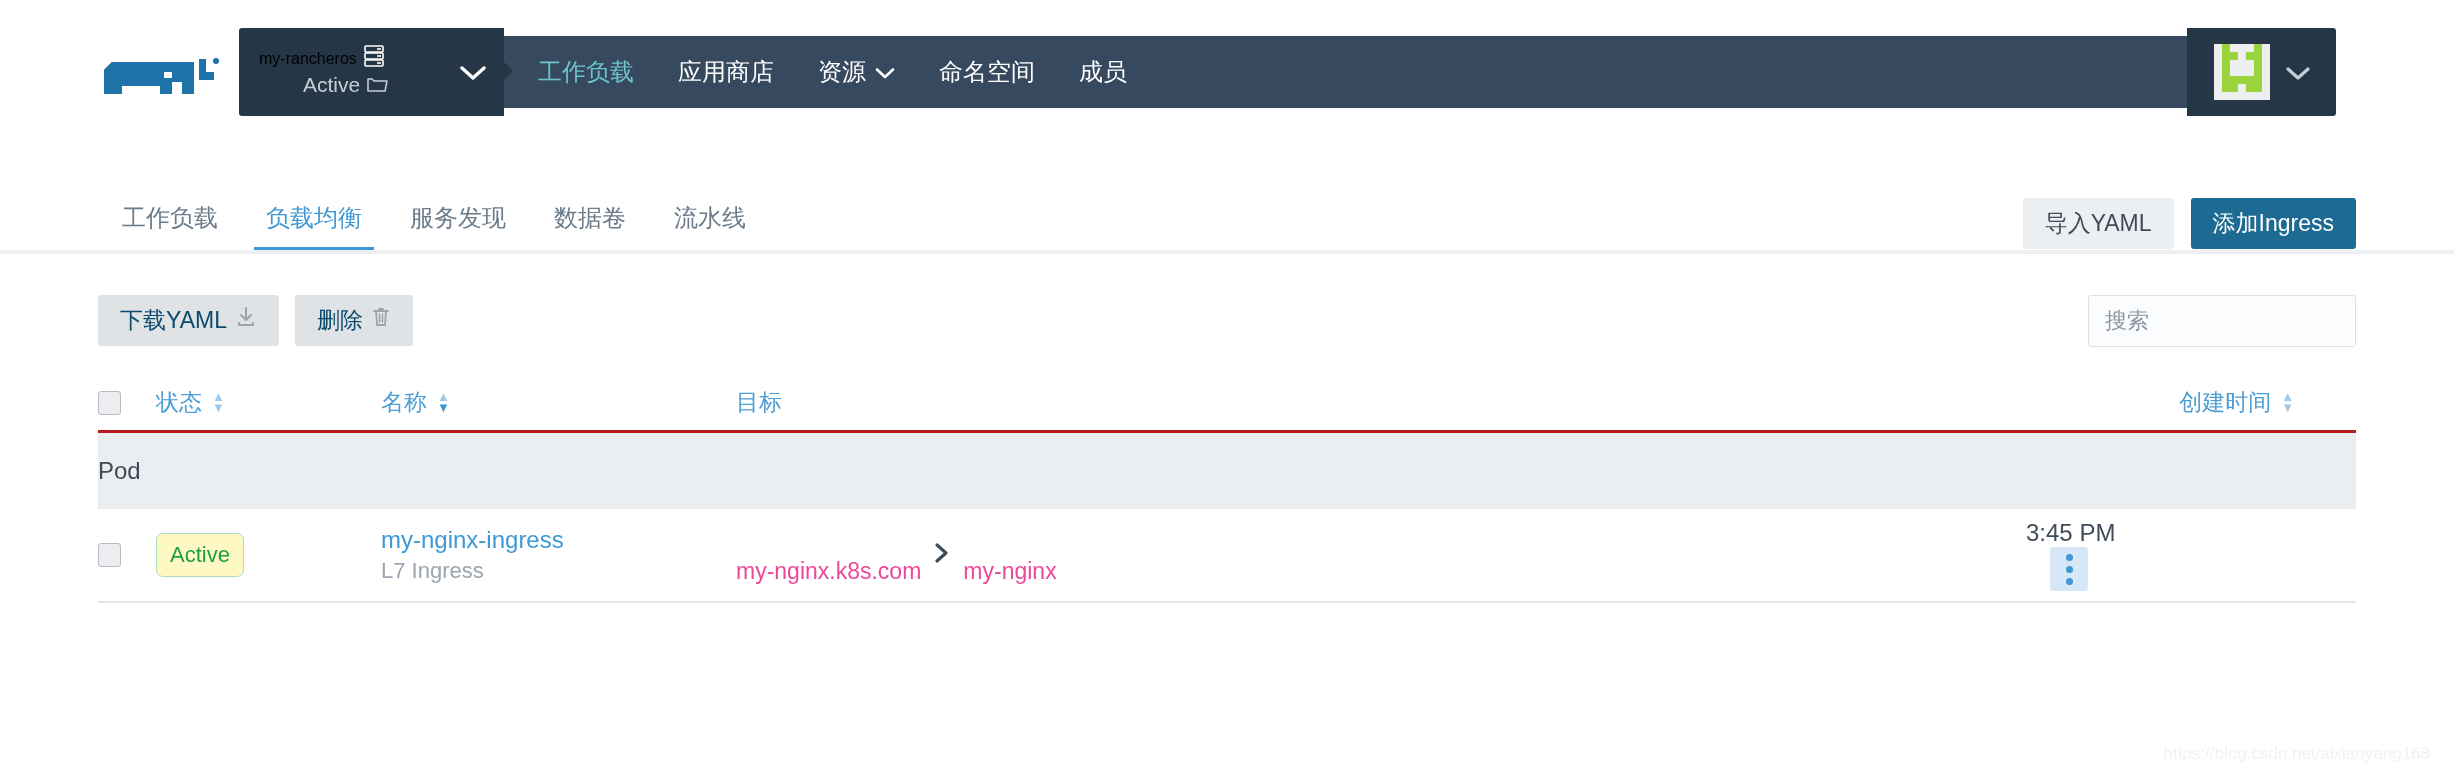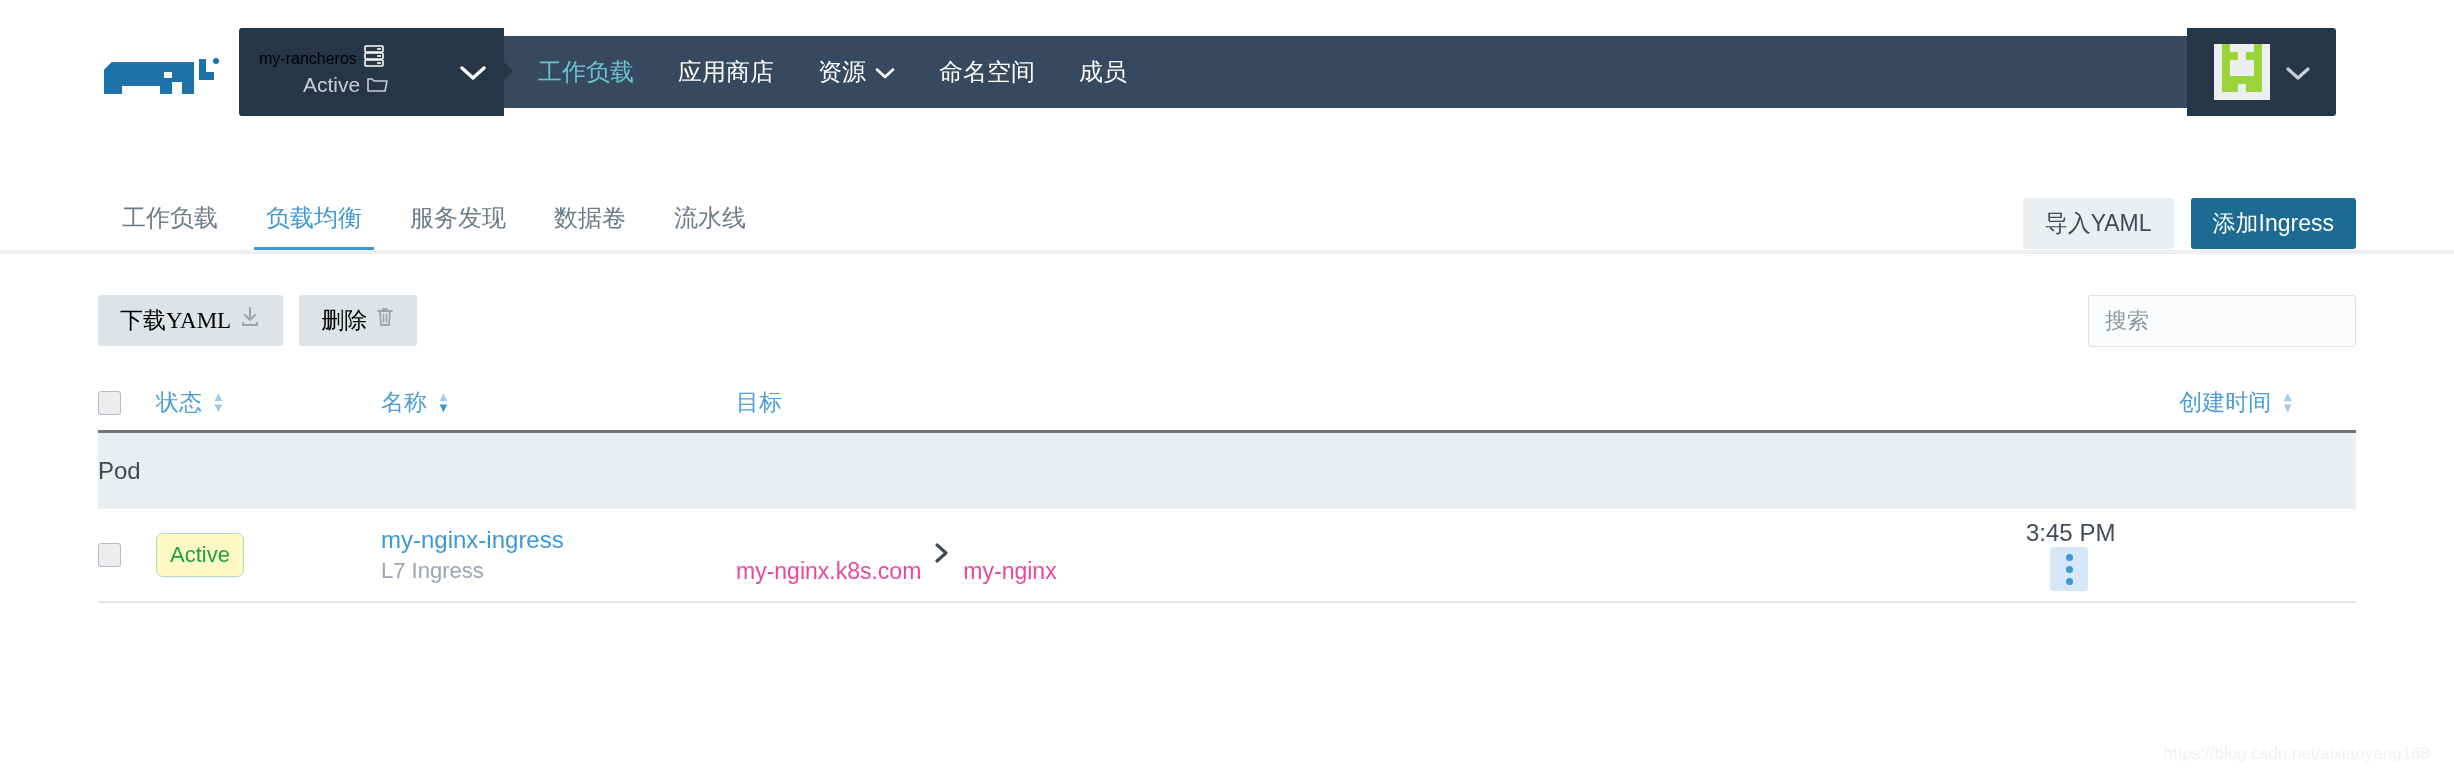--- a/index.html
+++ b/index.html
@@ -187,23 +187,22 @@
 
   
   .toolbar {
     position: absolute;
     left: 98px; top: 295px;
     display: flex;
     gap: 16px;
   }
   .btn-disabled {
     background: #dfe3e6;
-    color: #000000;
+    color: #0c4a6e;
     cursor: default;
-    font-family: Liberation Serif, serif;
   }
   .searchbox {
     position: absolute;
     right: 98px; top: 295px;
     width: 268px; height: 52px;
     border: 1px solid #dcdfe3;
     border-radius: 3px;
     background: #fbfcfd;
     font-family: "Liberation Sans", sans-serif;
     font-size: 22px;
@@ -216,21 +215,21 @@
   
   .table {
     position: absolute;
     left: 98px; top: 375px;
     width: 2258px;
   }
   .thead {
     display: flex;
     align-items: center;
     height: 58px;
-    border-bottom: 3px solid #737373;
+    border-bottom: 3px solid #b91c1c;
     color: #4e9ed4;
     font-size: 23px;
   }
   .th {
     display: flex;
     align-items: center;
     gap: 10px;
     cursor: pointer;
     white-space: nowrap;
   }

